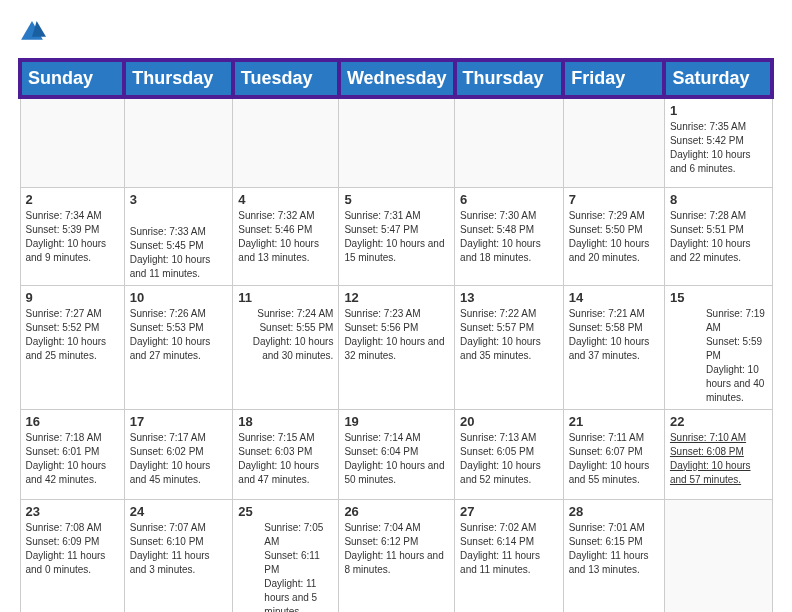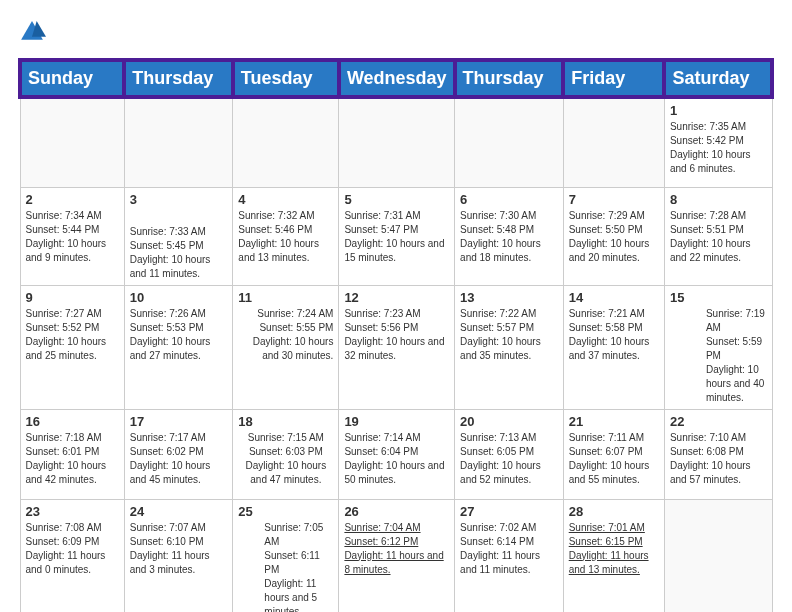--- a/index.html
+++ b/index.html
@@ -140,21 +140,21 @@
             <div class="day-number">1</div>
             <div class="day-info" style="white-space: pre-line;">Sunrise: 7:35 AM
 Sunset: 5:42 PM
 Daylight: 10 hours and 6 minutes.</div>
           </td>
         </tr>
         <tr>
           <td>
             <div class="day-number">2</div>
             <div class="day-info" style="white-space: pre-line;">Sunrise: 7:34 AM
-Sunset: 5:44 PM
+Sunset: 5:39 PM
 Daylight: 10 hours and 9 minutes.</div>
           </td>
           <td>
             <div class="day-number">3</div>
             <div class="day-info" style="white-space: pre-line; margin-top: 18px;">Sunrise: 7:33 AM
 Sunset: 5:45 PM
 Daylight: 10 hours and 11 minutes.</div>
           </td>
           <td>
             <div class="day-number">4</div>
@@ -239,21 +239,21 @@
 Daylight: 10 hours and 42 minutes.</div>
           </td>
           <td>
             <div class="day-number">17</div>
             <div class="day-info" style="white-space: pre-line;">Sunrise: 7:17 AM
 Sunset: 6:02 PM
 Daylight: 10 hours and 45 minutes.</div>
           </td>
           <td>
             <div class="day-number">18</div>
-            <div class="day-info" style="white-space: pre-line; text-align: center;">Sunrise: 7:15 AM
+            <div class="day-info" style="white-space: pre-line;">Sunrise: 7:15 AM
 Sunset: 6:03 PM
 Daylight: 10 hours and 47 minutes.</div>
           </td>
           <td>
             <div class="day-number">19</div>
             <div class="day-info" style="white-space: pre-line;">Sunrise: 7:14 AM
 Sunset: 6:04 PM
 Daylight: 10 hours and 50 minutes.</div>
           </td>
           <td>
@@ -263,21 +263,21 @@
 Daylight: 10 hours and 52 minutes.</div>
           </td>
           <td>
             <div class="day-number">21</div>
             <div class="day-info" style="white-space: pre-line;">Sunrise: 7:11 AM
 Sunset: 6:07 PM
 Daylight: 10 hours and 55 minutes.</div>
           </td>
           <td>
             <div class="day-number">22</div>
-            <div class="day-info" style="white-space: pre-line;">Sunrise: 7:10 AM
+            <div class="day-info" style="white-space: pre-line; text-decoration: underline;">Sunrise: 7:10 AM
 Sunset: 6:08 PM
 Daylight: 10 hours and 57 minutes.</div>
           </td>
         </tr>
         <tr>
           <td>
             <div class="day-number">23</div>
             <div class="day-info" style="white-space: pre-line;">Sunrise: 7:08 AM
 Sunset: 6:09 PM
 Daylight: 11 hours and 0 minutes.</div>
@@ -289,33 +289,33 @@
 Daylight: 11 hours and 3 minutes.</div>
           </td>
           <td>
             <div class="day-number">25</div>
             <div class="day-info" style="white-space: pre-line; margin-left: 26px;">Sunrise: 7:05 AM
 Sunset: 6:11 PM
 Daylight: 11 hours and 5 minutes.</div>
           </td>
           <td>
             <div class="day-number">26</div>
-            <div class="day-info" style="white-space: pre-line; text-decoration: underline;">Sunrise: 7:04 AM
+            <div class="day-info" style="white-space: pre-line;">Sunrise: 7:04 AM
 Sunset: 6:12 PM
 Daylight: 11 hours and 8 minutes.</div>
           </td>
           <td>
             <div class="day-number">27</div>
             <div class="day-info" style="white-space: pre-line;">Sunrise: 7:02 AM
 Sunset: 6:14 PM
 Daylight: 11 hours and 11 minutes.</div>
           </td>
           <td>
             <div class="day-number">28</div>
-            <div class="day-info" style="white-space: pre-line; text-decoration: underline;">Sunrise: 7:01 AM
+            <div class="day-info" style="white-space: pre-line;">Sunrise: 7:01 AM
 Sunset: 6:15 PM
 Daylight: 11 hours and 13 minutes.</div>
           </td>
           <td class="empty"></td>
         </tr>
       </tbody>
   </table>
 </div>
 
 </body></html>

